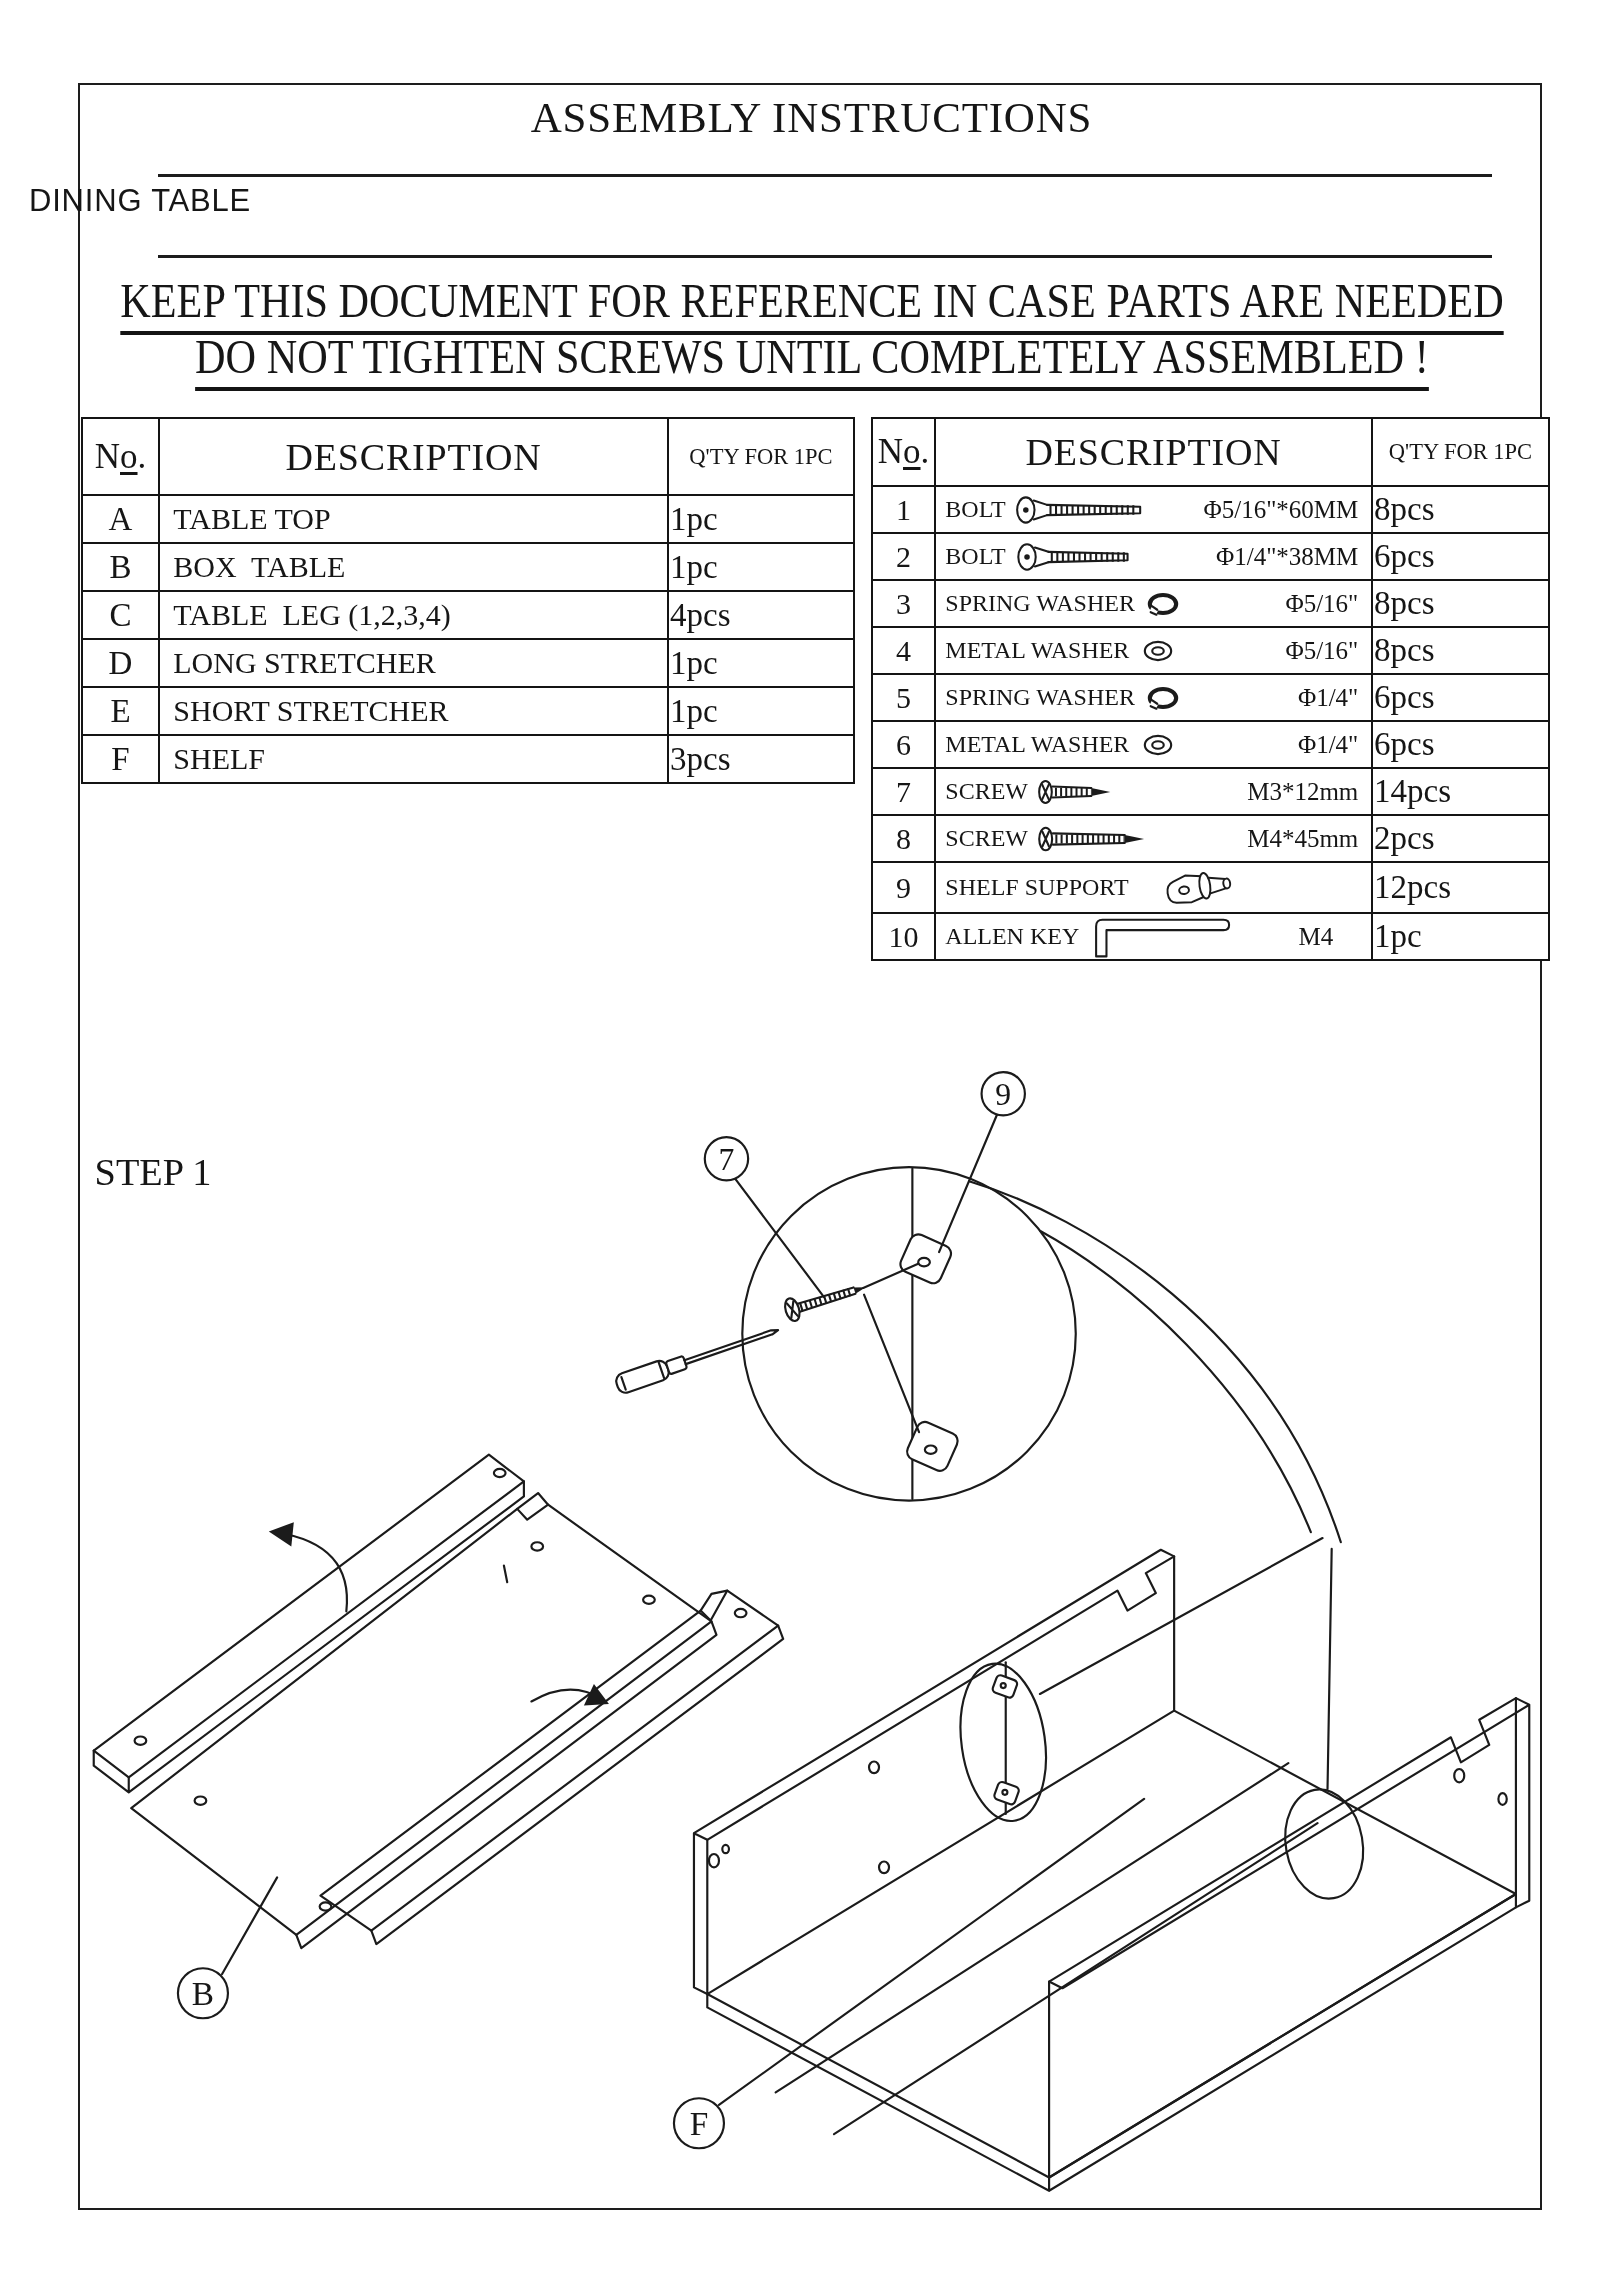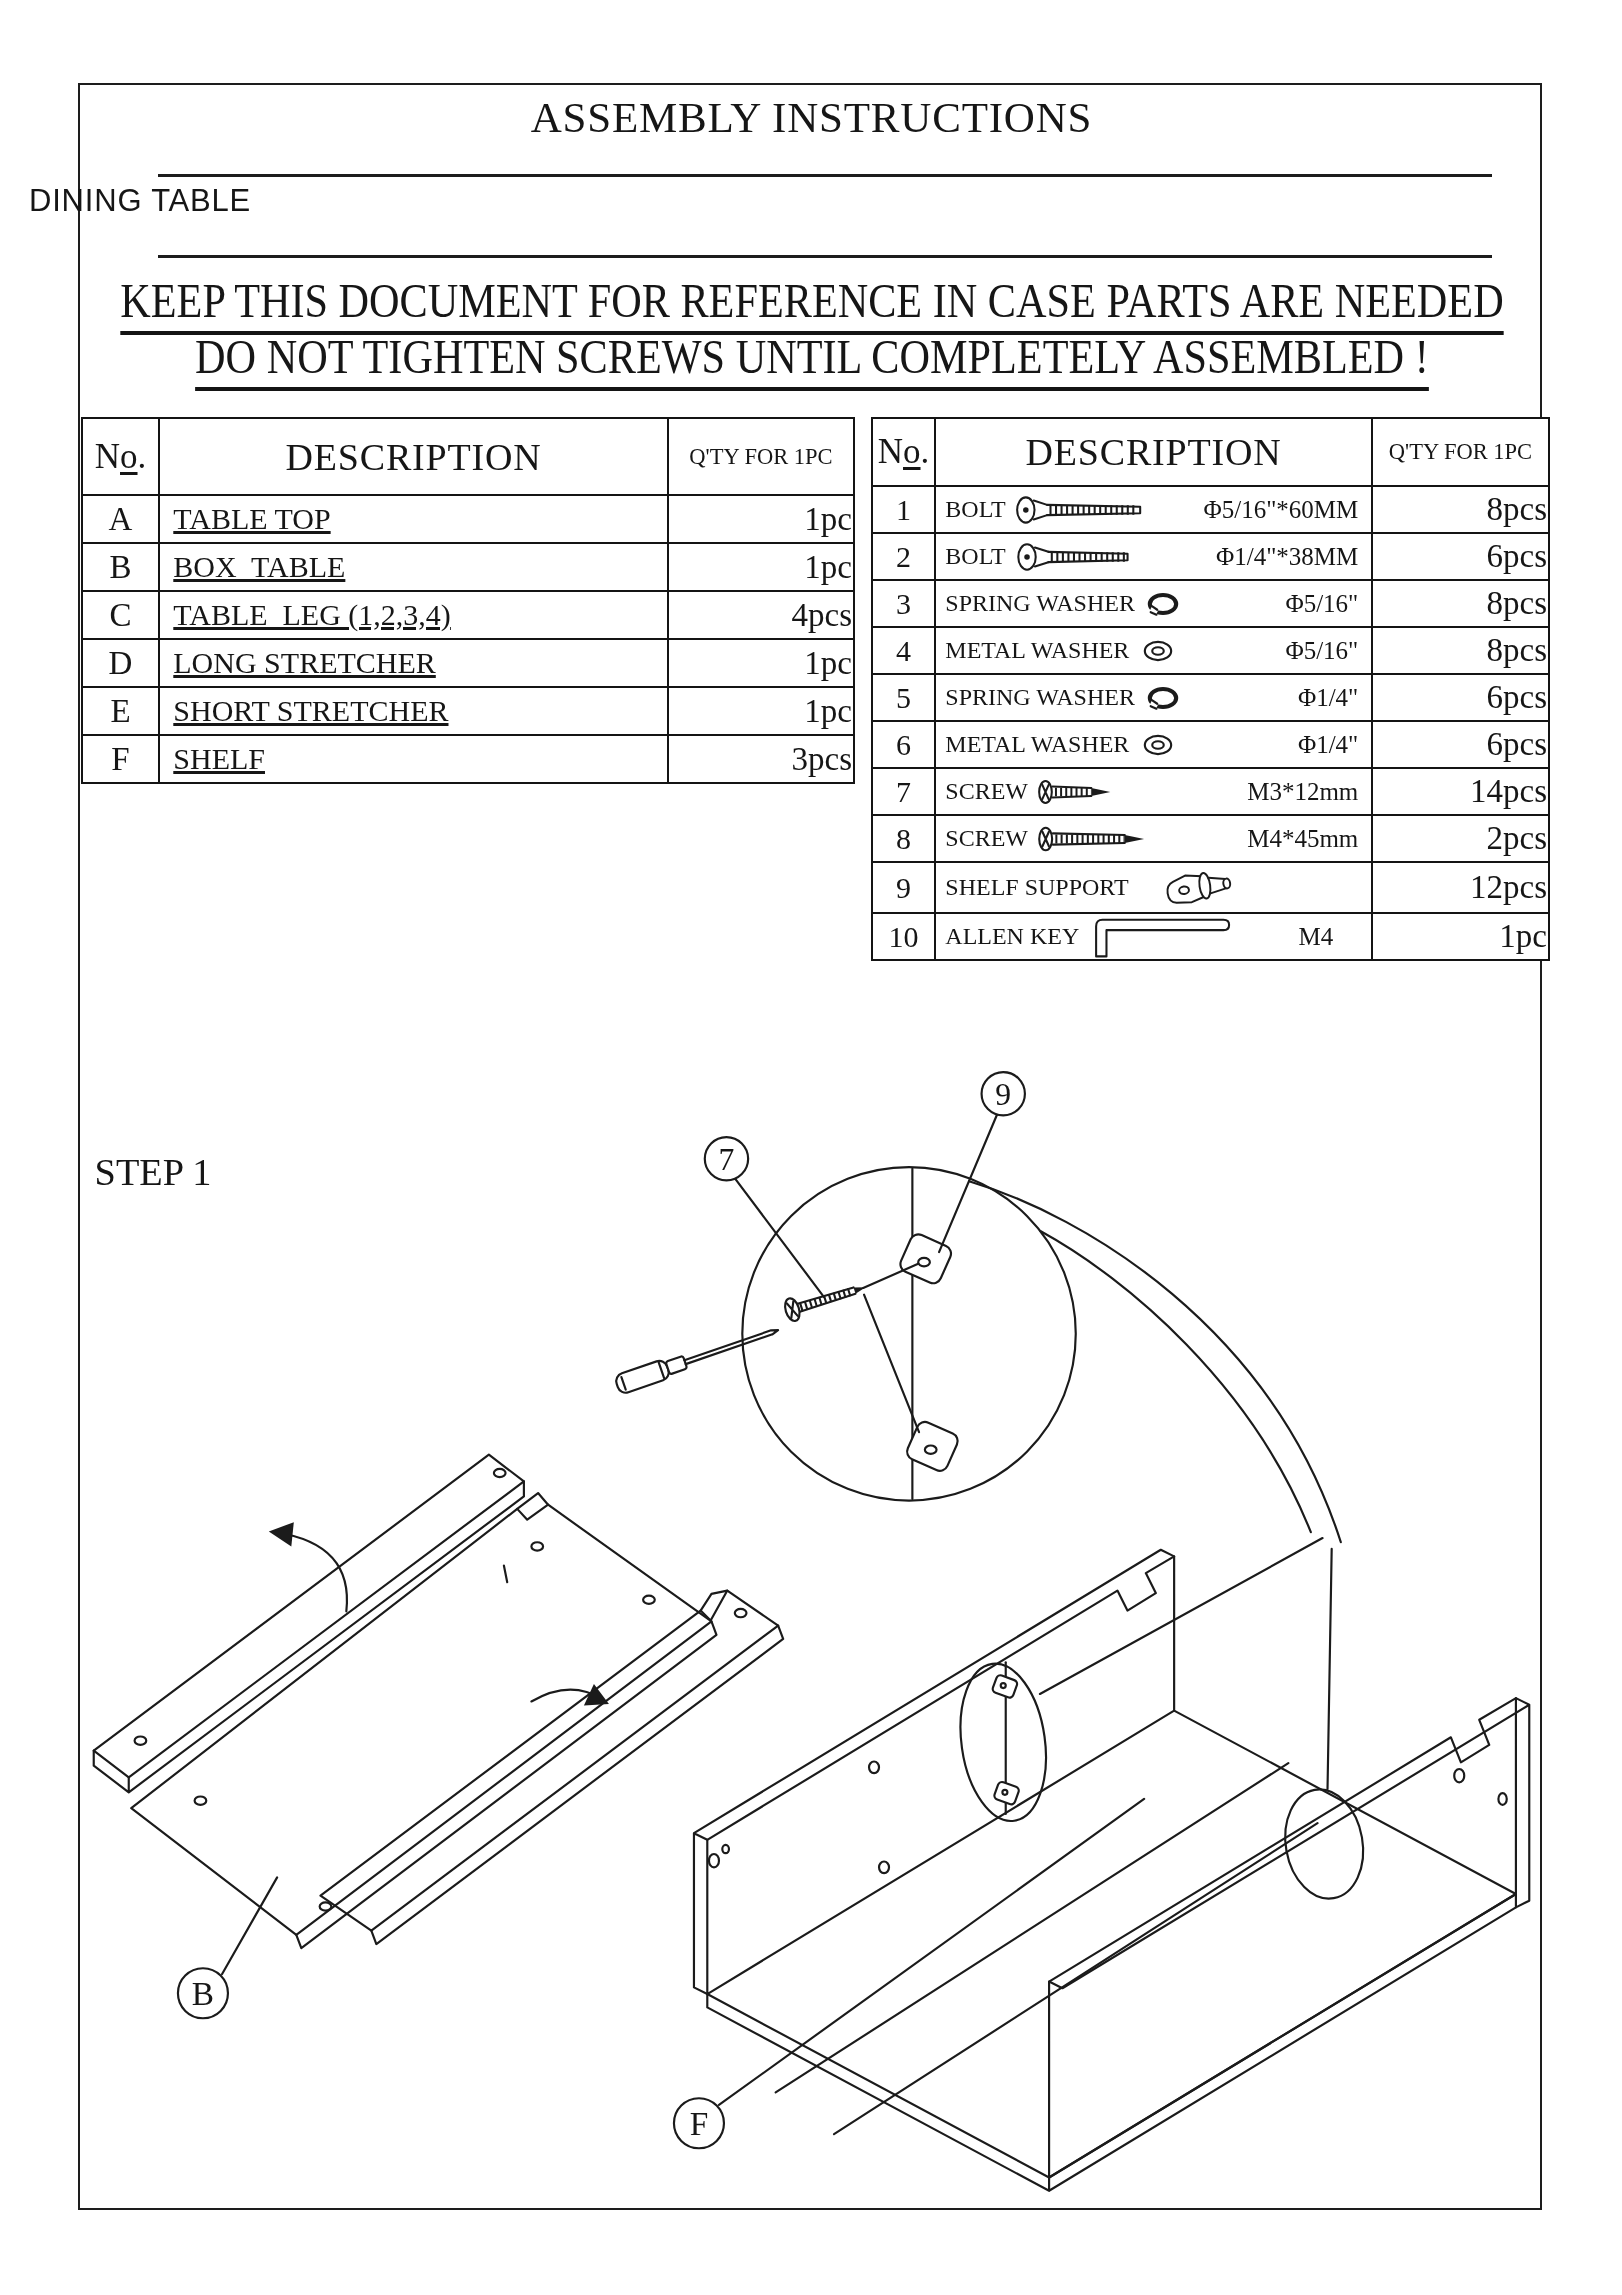--- a/index.html
+++ b/index.html
@@ -27,22 +27,22 @@
   #right-table{left:871px;top:417px;width:677px;}
   .hdr-no{font-size:35px;text-align:center;}
   .hdr-desc{font-size:38px;text-align:center;letter-spacing:0.8px;}
   .hdr-qty{font-size:22.5px;text-align:center;}
   .no-o{text-decoration:underline;text-underline-offset:4.2px;}
   #left-table .c-no{width:77px;}   #left-table .c-desc{width:509px;} #left-table .c-qty{width:186px;}
   #right-table .c-no{width:63px;}  #right-table .c-desc{width:437px;}#right-table .c-qty{width:177px;}
   #left-table tr.hrow{height:77px;}  #left-table tr.drow{height:48px;}
   #right-table tr.hrow{height:68px;} #right-table tr.drow{height:47px;}
   .cell-no{font-size:33px;text-align:center;}
-  #left-table .cell-desc{font-size:30px;padding-left:13.3px;white-space:pre;text-decoration:underline;}
-  .cell-qty{font-size:33px;text-align:right;}
+  #left-table .cell-desc{font-size:30px;padding-left:13.3px;white-space:pre;}
+  .cell-qty{font-size:33px;text-align:left;}
   #right-table .cell-no{font-size:30px;}
   .hwdesc{display:flex;align-items:center;padding:0 11.7px 0 8.3px;gap:8.3px;}
   .hwname{font-size:24px;white-space:nowrap;}
   .hwspec{font-size:25px;margin-left:auto;white-space:nowrap;}
   .hwicon{display:flex;align-items:center;}
   .hwicon svg{display:block;}
   svg .ln{stroke:#1b1b1b;fill:none;stroke-width:2.6;stroke-linecap:round;stroke-linejoin:round;}
   svg .fillw{fill:#ffffff;}
   #diagram{left:0;top:0;}
   .serif-svg{font-family:"Liberation Serif", serif;fill:#161616;}

